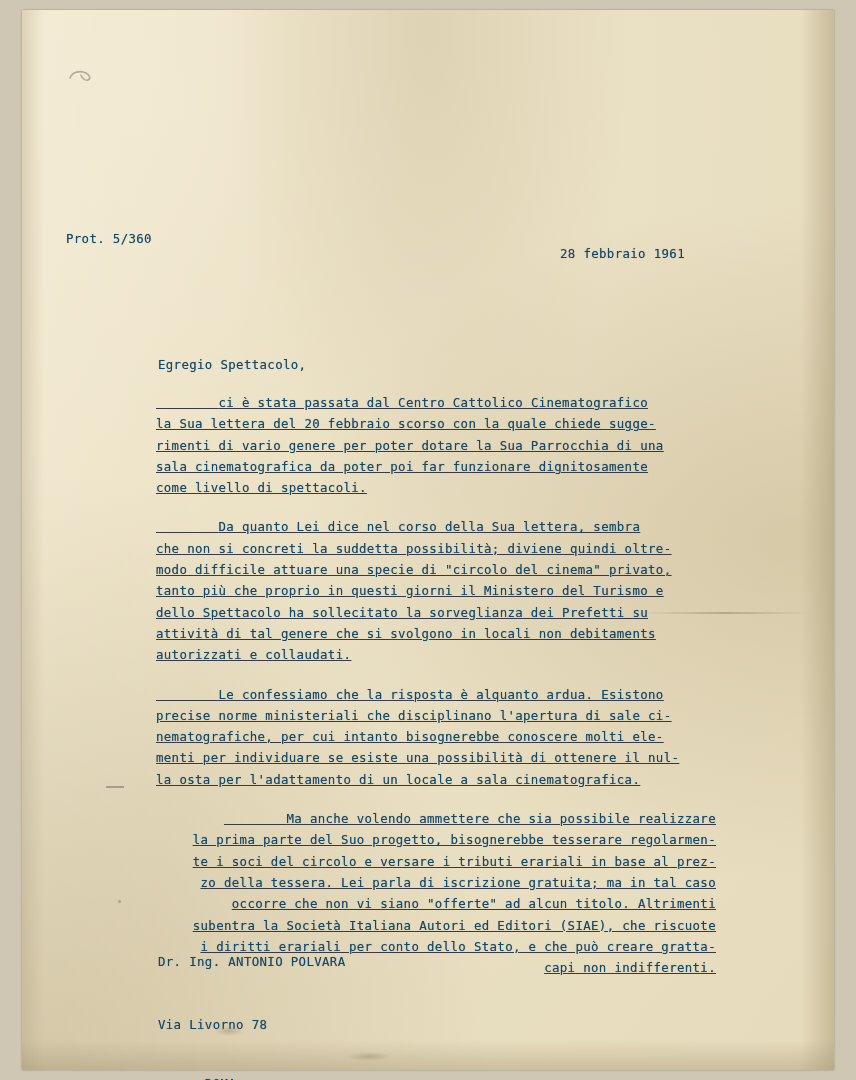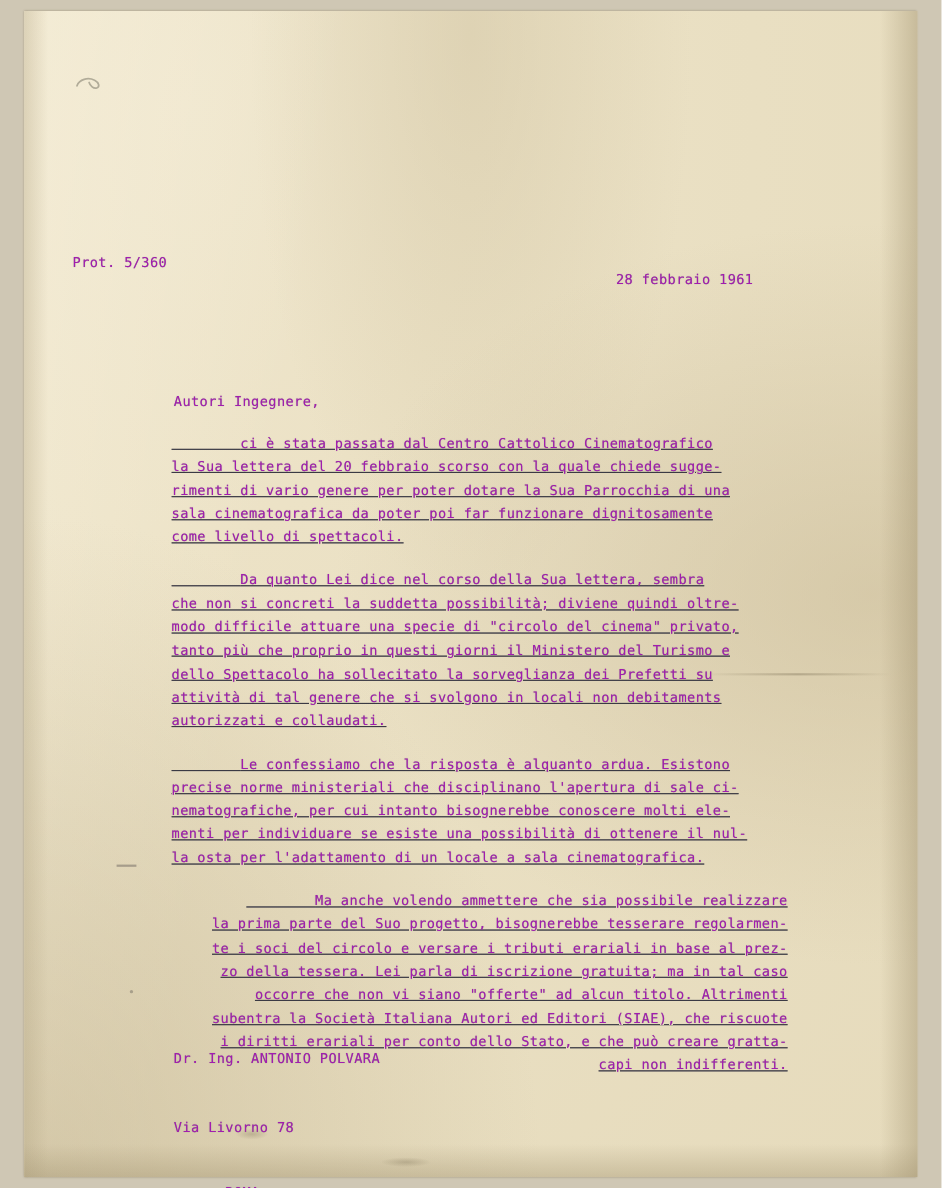--- a/index.html
+++ b/index.html
@@ -61,21 +61,21 @@
     inset: 0;
     color: #3b3a44;
   }
 
   
   .typed {
     font-family: "DejaVu Sans Mono", monospace;
     font-size: 12.4px;
     letter-spacing: .35px;
     line-height: 21.3px;
-    color: #a21caf;
+    color: #0c4a6e;
     white-space: pre-wrap;
     text-shadow: 0 0 .7px rgba(70,65,85,.55);
   }
 
   .prot {
     position: absolute;
     left: 66px;
     top: 228px;
   }
   .date {
@@ -177,21 +177,21 @@
   <div class="content">
 
     <svg class="paperclip" viewBox="0 0 26 16">
       <path d="M2 10 C4 4, 12 2, 18 5 C22 7, 23 11, 20 12 C17 13, 14 10, 13 7" fill="none" stroke="#7d7a6a" stroke-width="1.6" stroke-linecap="round"></path>
     </svg>
 
     <div class="typed prot">Prot. 5/360</div>
 
     <div class="typed date">28 febbraio 1961</div>
 
-    <div class="typed salut">Autori Ingegnere,</div>
+    <div class="typed salut">Egregio Spettacolo,</div>
 
     <div class="body-block">
       <p class="typed para">        ci è stata passata dal Centro Cattolico Cinematografico
 la Sua lettera del 20 febbraio scorso con la quale chiede sugge-
 rimenti di vario genere per poter dotare la Sua Parrocchia di una
 sala cinematografica da poter poi far funzionare dignitosamente
 come livello di spettacoli.</p>
       <p class="typed para">        Da quanto Lei dice nel corso della Sua lettera, sembra
 che non si concreti la suddetta possibilità; diviene quindi oltre-
 modo difficile attuare una specie di "circolo del cinema" privato,

